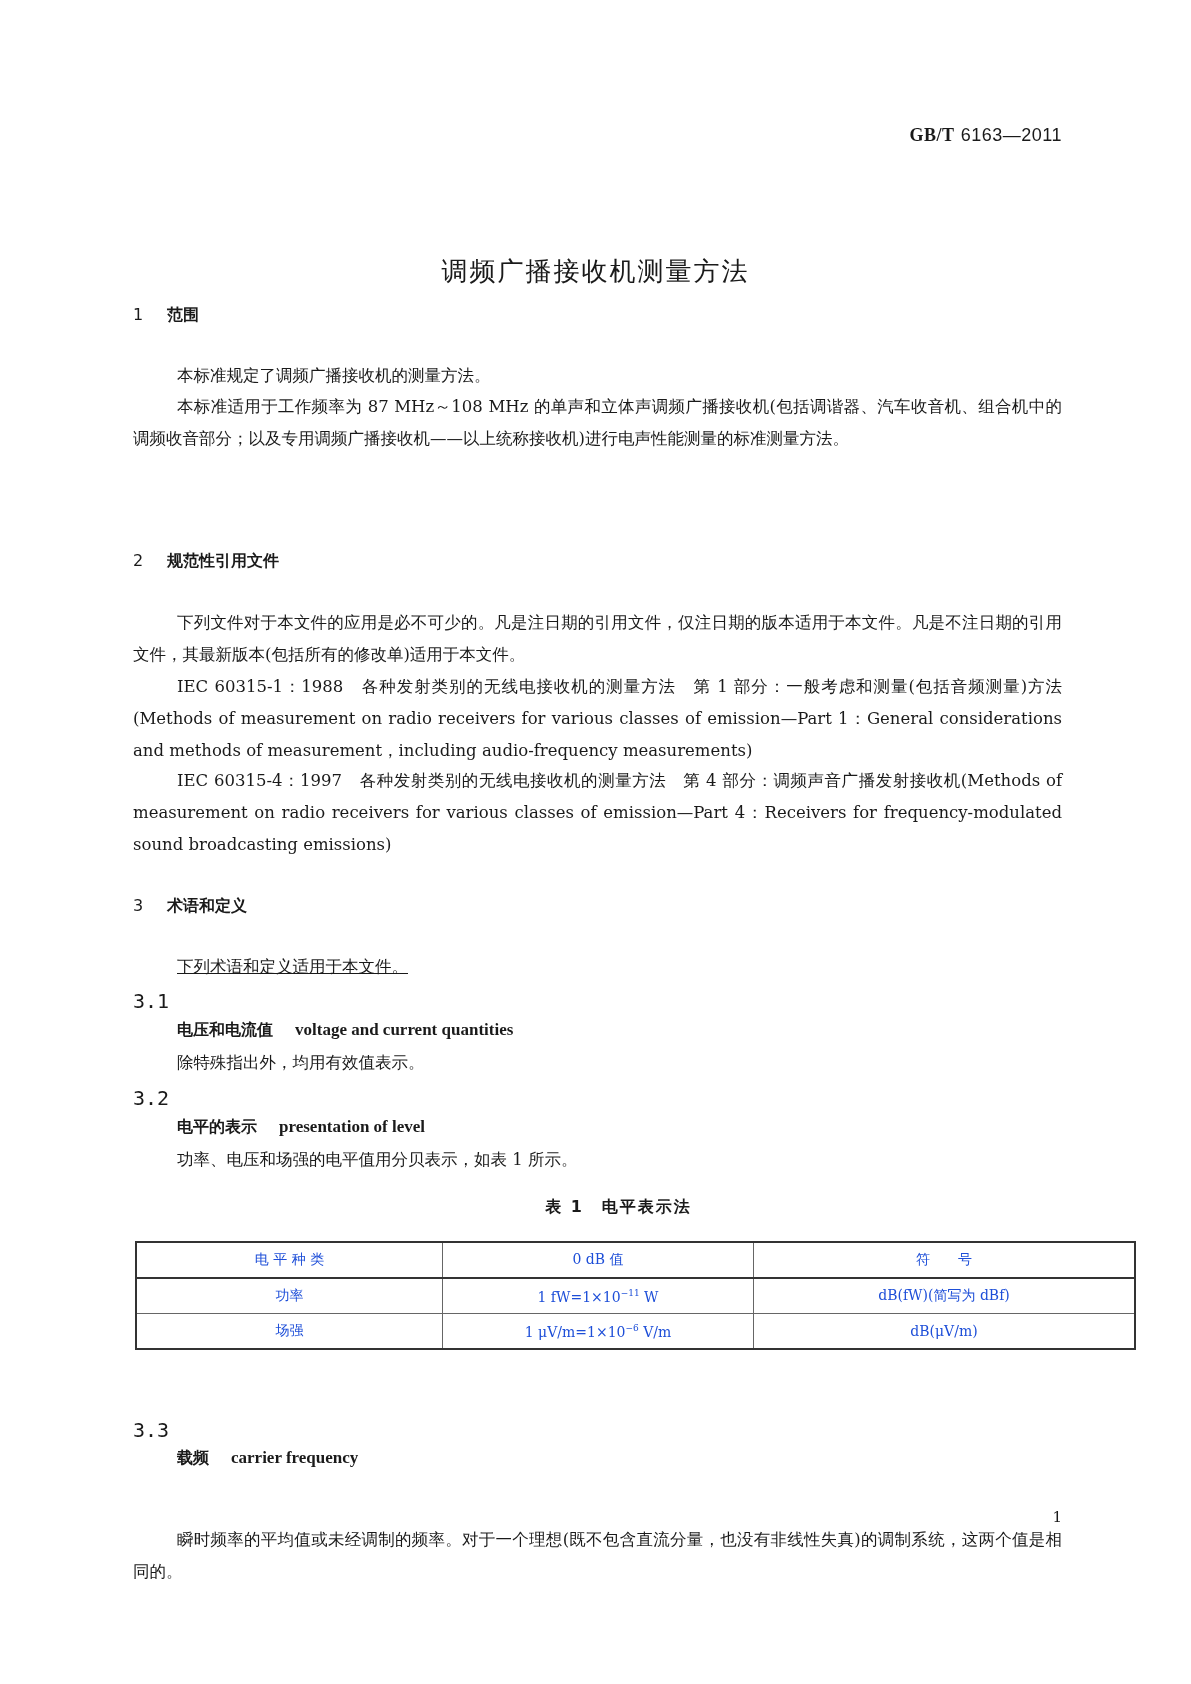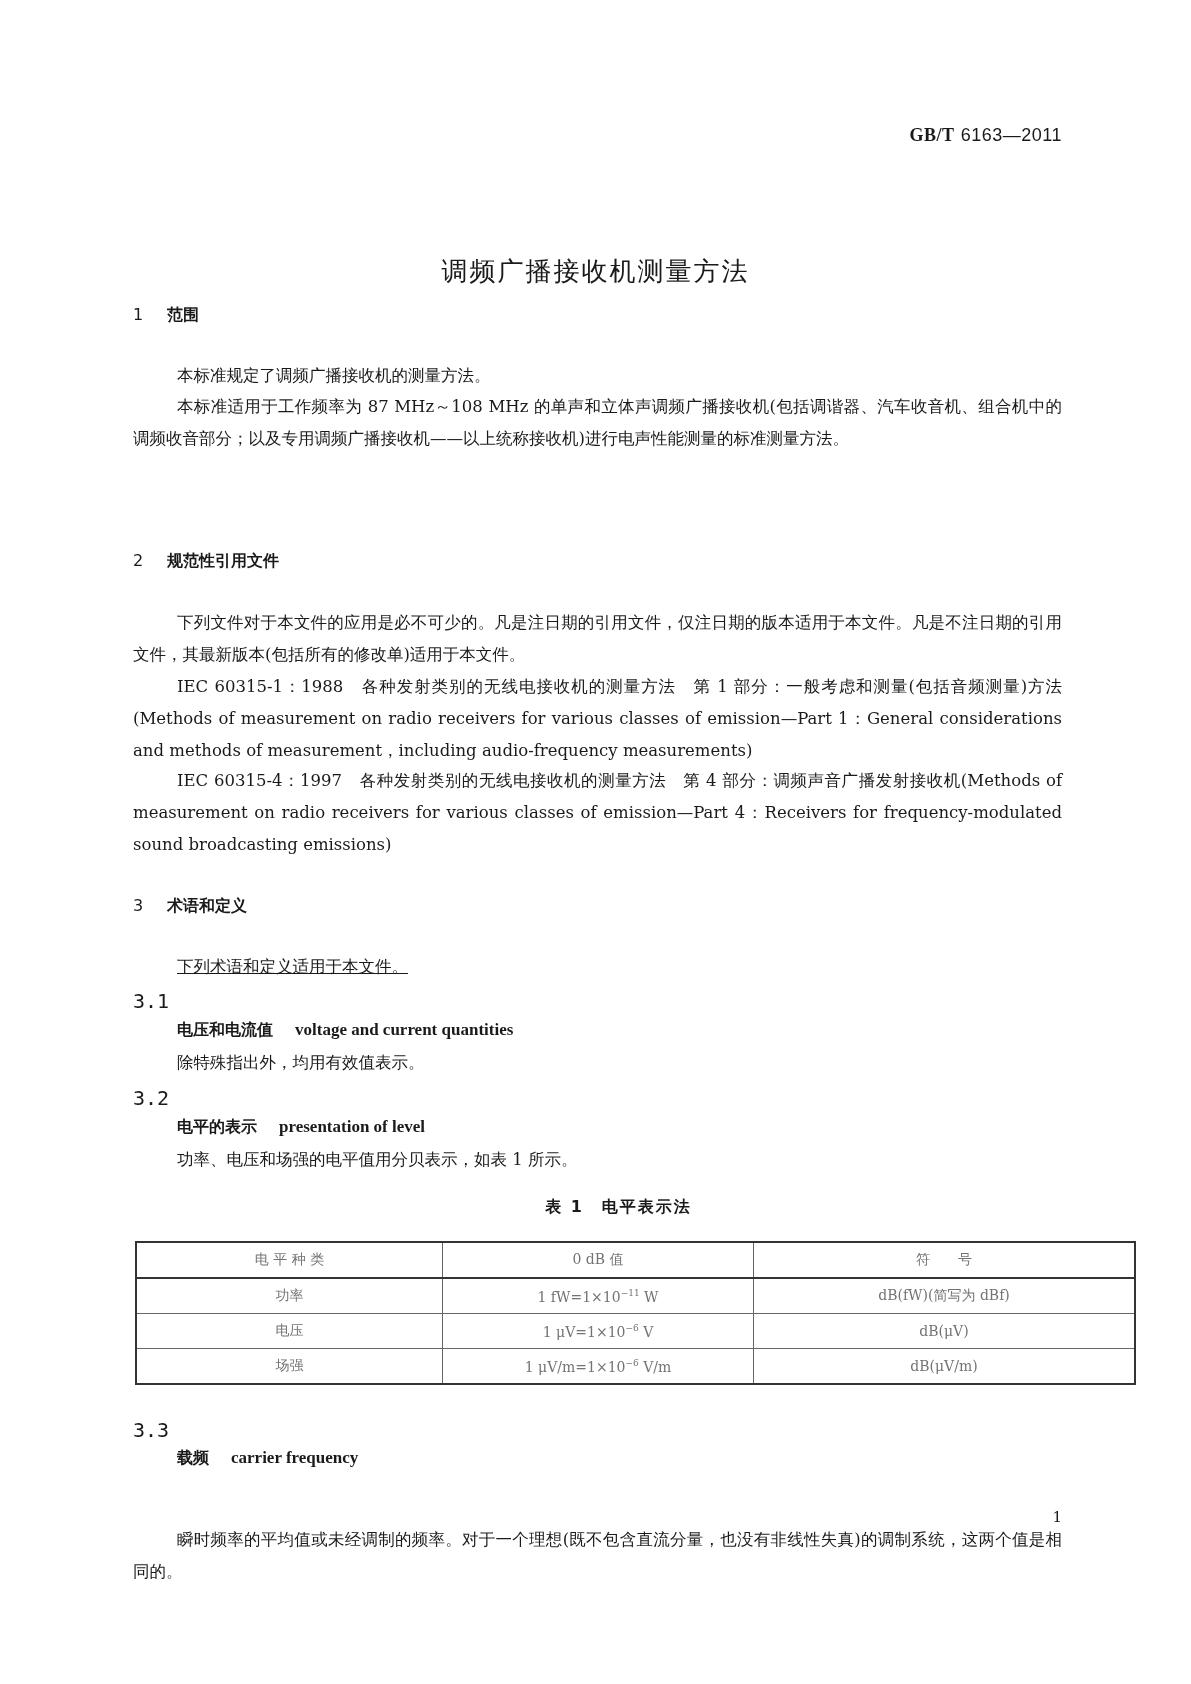--- a/index.html
+++ b/index.html
@@ -17,21 +17,21 @@
           text-justify: inter-character; }
   .para.indent { text-indent: 44px; }
   .sub-num { left: 133px; font-family: "DejaVu Sans Mono", monospace; font-size: 20px; }
   .term { left: 177px; font-size: 16px; font-weight: bold; }
   .term .zh { font-family: "DejaVu Sans", sans-serif; }
   .term .en { font-family: "Liberation Serif", serif; margin-left: 22px; font-size: 17px; }
   .def { left: 177px; font-size: 16.5px; }
   .tbl-cap { top: 1197px; left: 0; width: 1191px; text-align: center;
              font-family: "DejaVu Sans", sans-serif; font-size: 16px; font-weight: bold; letter-spacing: 2px; margin-left: 23px; }
   table.level { position: absolute; top: 1241px; left: 135px; width: 1001px; border-collapse: collapse;
-                border: 2px solid #333; font-size: 14px; color: #737373; }
+                border: 2px solid #333; font-size: 14px; color: #1d4ed8; }
   table.level td, table.level th { border: 1px solid #666; height: 34px; text-align: center;
                                    font-weight: normal; padding: 0; }
   table.level th { border-bottom: 2px solid #333; }
   table.level th:nth-child(1), table.level td:nth-child(1) { width: 305px; }
   table.level th:nth-child(2), table.level td:nth-child(2) { width: 310px; }
   sup { font-size: 9px; vertical-align: 6px; }
   .page-num { top: 1508px; right: 129px; font-size: 15px; }
 </style>
 </head>
 <body>
@@ -83,25 +83,20 @@
       <th>符　　号</th>
     </tr>
   </thead>
   <tbody>
     <tr>
       <td>功率</td>
       <td><span>1 fW=1×10</span><sup>−11</sup><span> W</span></td>
       <td>dB(fW)(简写为 dBf)</td>
     </tr>
     <tr>
-      <td>电压</td>
-      <td><span>1 μV=1×10</span><sup>−6</sup><span> V</span></td>
-      <td>dB(μV)</td>
-    </tr>
-    <tr>
       <td>场强</td>
       <td><span>1 μV/m=1×10</span><sup>−6</sup><span> V/m</span></td>
       <td>dB(μV/m)</td>
     </tr>
   </tbody>
 </table>
 
 <div class="abs sub-num" style="top:1418px;">3.3</div>
 <div class="abs term" style="top:1448px;">
   <span class="zh">载频</span><span class="en">carrier frequency</span>

